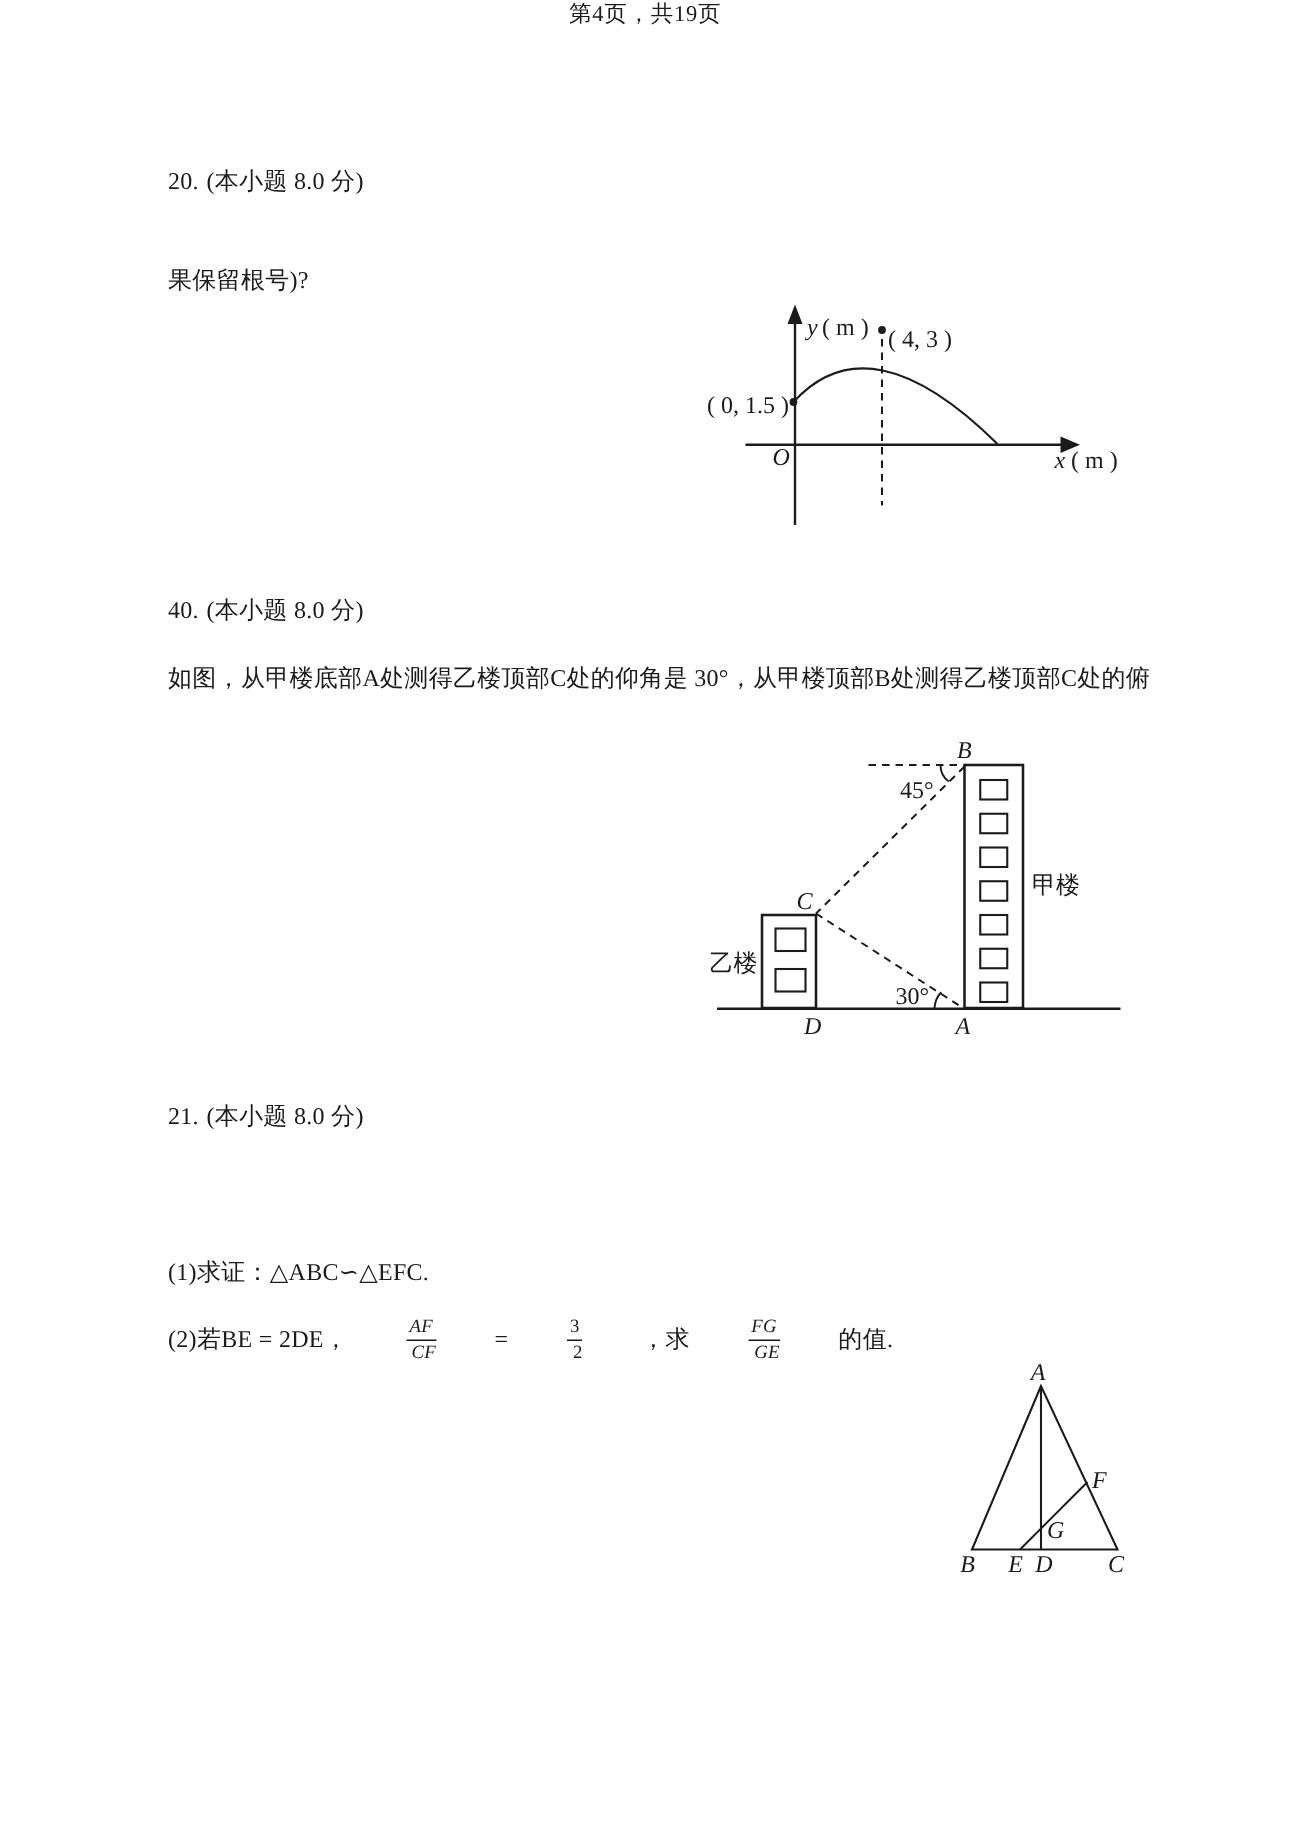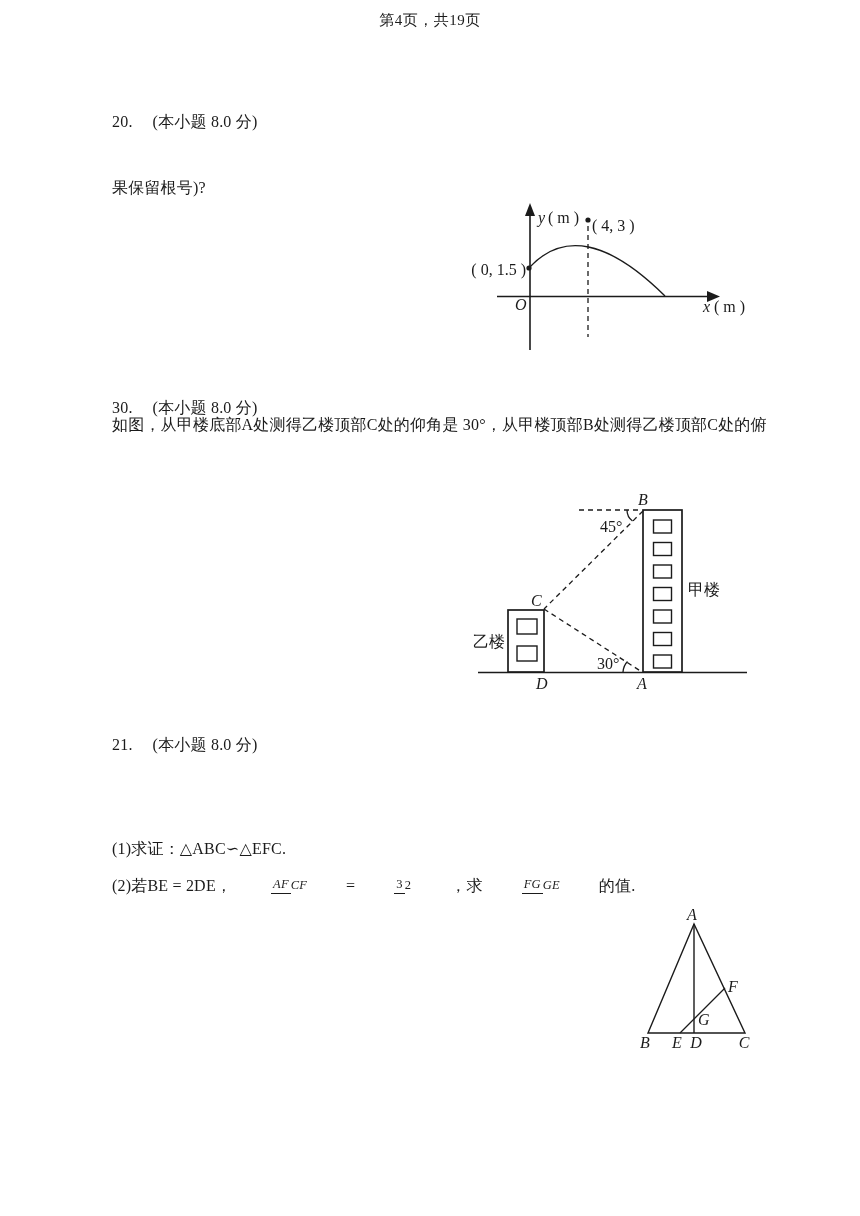--- a/index.html
+++ b/index.html
@@ -14,25 +14,25 @@
     background: #ffffff;
     overflow: hidden;
   }
   .tline {
     position: absolute;
     font-size: 16px;
     line-height: 22px;
     white-space: nowrap;
     letter-spacing: 0.2px;
   }
-  .score { margin-left: 20px; }
+  .score { margin-left: 5px; }
   .mathline { display: flex; align-items: center; gap: 36px; }
   .frac {
     display: inline-flex;
-    flex-direction: row;
+    flex-direction: column;
     align-items: flex-end;
     font-size: 12.5px;
     line-height: 1.25;
     margin: 10px 3px;
     transform: translateY(-1px);
   }
   .frac .num { border-bottom: 1.2px solid #1b1b1b; padding: 0 2px; display: block; }
   .frac .den { display: block; }
   .it { font-style: italic; }
   .fig { position: absolute; }
@@ -41,21 +41,20 @@
     font-size: 16px;
     fill: #1b1b1b;
   }
   svg .lbl-it { font-style: italic; }
   .footer {
     position: absolute;
     left: 0; top: 1142; width: 860px;
     text-align: center;
     font-size: 15px;
     letter-spacing: 0.5px;
-    margin-top: 11px;
   }
 </style>
 </head>
 <body>
 
 <div class="page">
 
   <div class="tline" style="left:112px; top:111px;">
     <span>20.</span><span class="score">(本小题 8.0 分)</span>
   </div>
@@ -78,23 +77,23 @@
     <text x="78" y="23" class="lbl-it">y</text>
     <text x="88" y="23">( m )</text>
     <text x="132" y="31">( 4, 3 )</text>
     <text x="66" y="75" text-anchor="end">( 0, 1.5 )</text>
     <text x="55" y="110" class="lbl-it">O</text>
     <text x="243" y="112" class="lbl-it">x</text>
     <text x="254" y="112">( m )</text>
   </svg>
 
   <div class="tline" style="left:112px; top:397px;">
-    <span>30.</span><span class="score">(本小题 8.0 分)</span>
+    <span>40.</span><span class="score">(本小题 8.0 分)</span>
   </div>
-  <div class="tline" style="left:112px; top:414px;text-align:right;">如图，从甲楼底部A处测得乙楼顶部C处的仰角是 30°，从甲楼顶部B处测得乙楼顶部C处的俯</div>
+  <div class="tline" style="left:112px; top:442px;text-align:right;">如图，从甲楼底部A处测得乙楼顶部C处的仰角是 30°，从甲楼顶部B处测得乙楼顶部C处的俯</div>
 
   <svg class="fig" style="left:470px; top:488px;" width="290" height="215" viewBox="0 0 290 215">
 
     <line x1="8" y1="184.5" x2="277" y2="184.5" stroke="#1b1b1b" stroke-width="1.6"></line>
 
     <rect x="173" y="22" width="39" height="162" fill="#ffffff" stroke="#1b1b1b" stroke-width="1.7"></rect>
     <rect x="183.5" y="32" width="18" height="13" fill="none" stroke="#1b1b1b" stroke-width="1.4"></rect>
     <rect x="183.5" y="54.5" width="18" height="13" fill="none" stroke="#1b1b1b" stroke-width="1.4"></rect>
     <rect x="183.5" y="77" width="18" height="13" fill="none" stroke="#1b1b1b" stroke-width="1.4"></rect>
     <rect x="183.5" y="99.5" width="18" height="13" fill="none" stroke="#1b1b1b" stroke-width="1.4"></rect>

